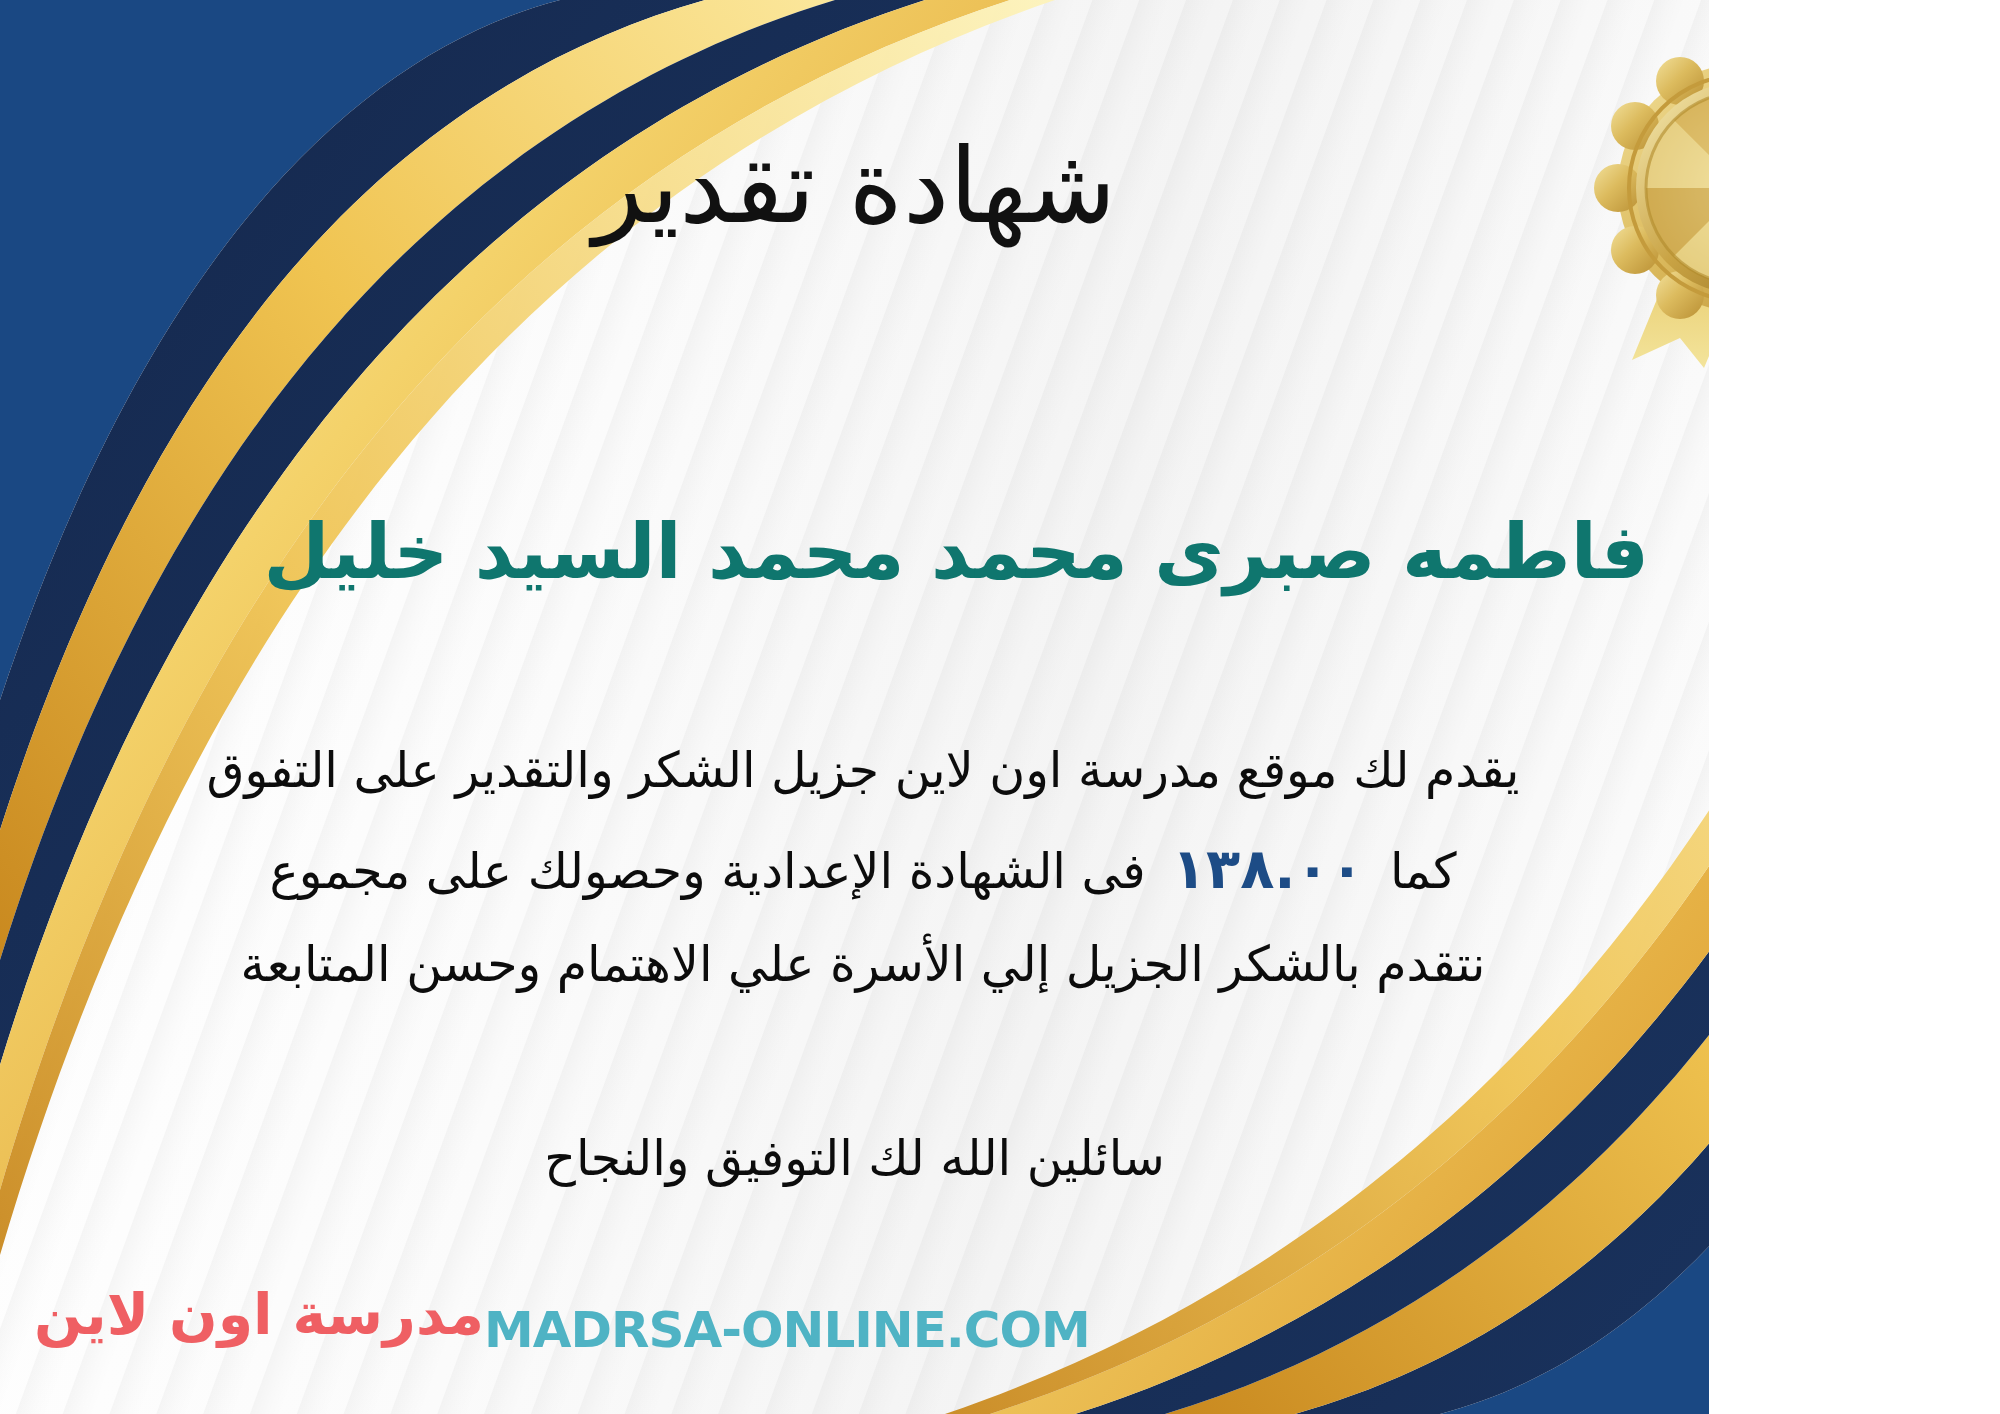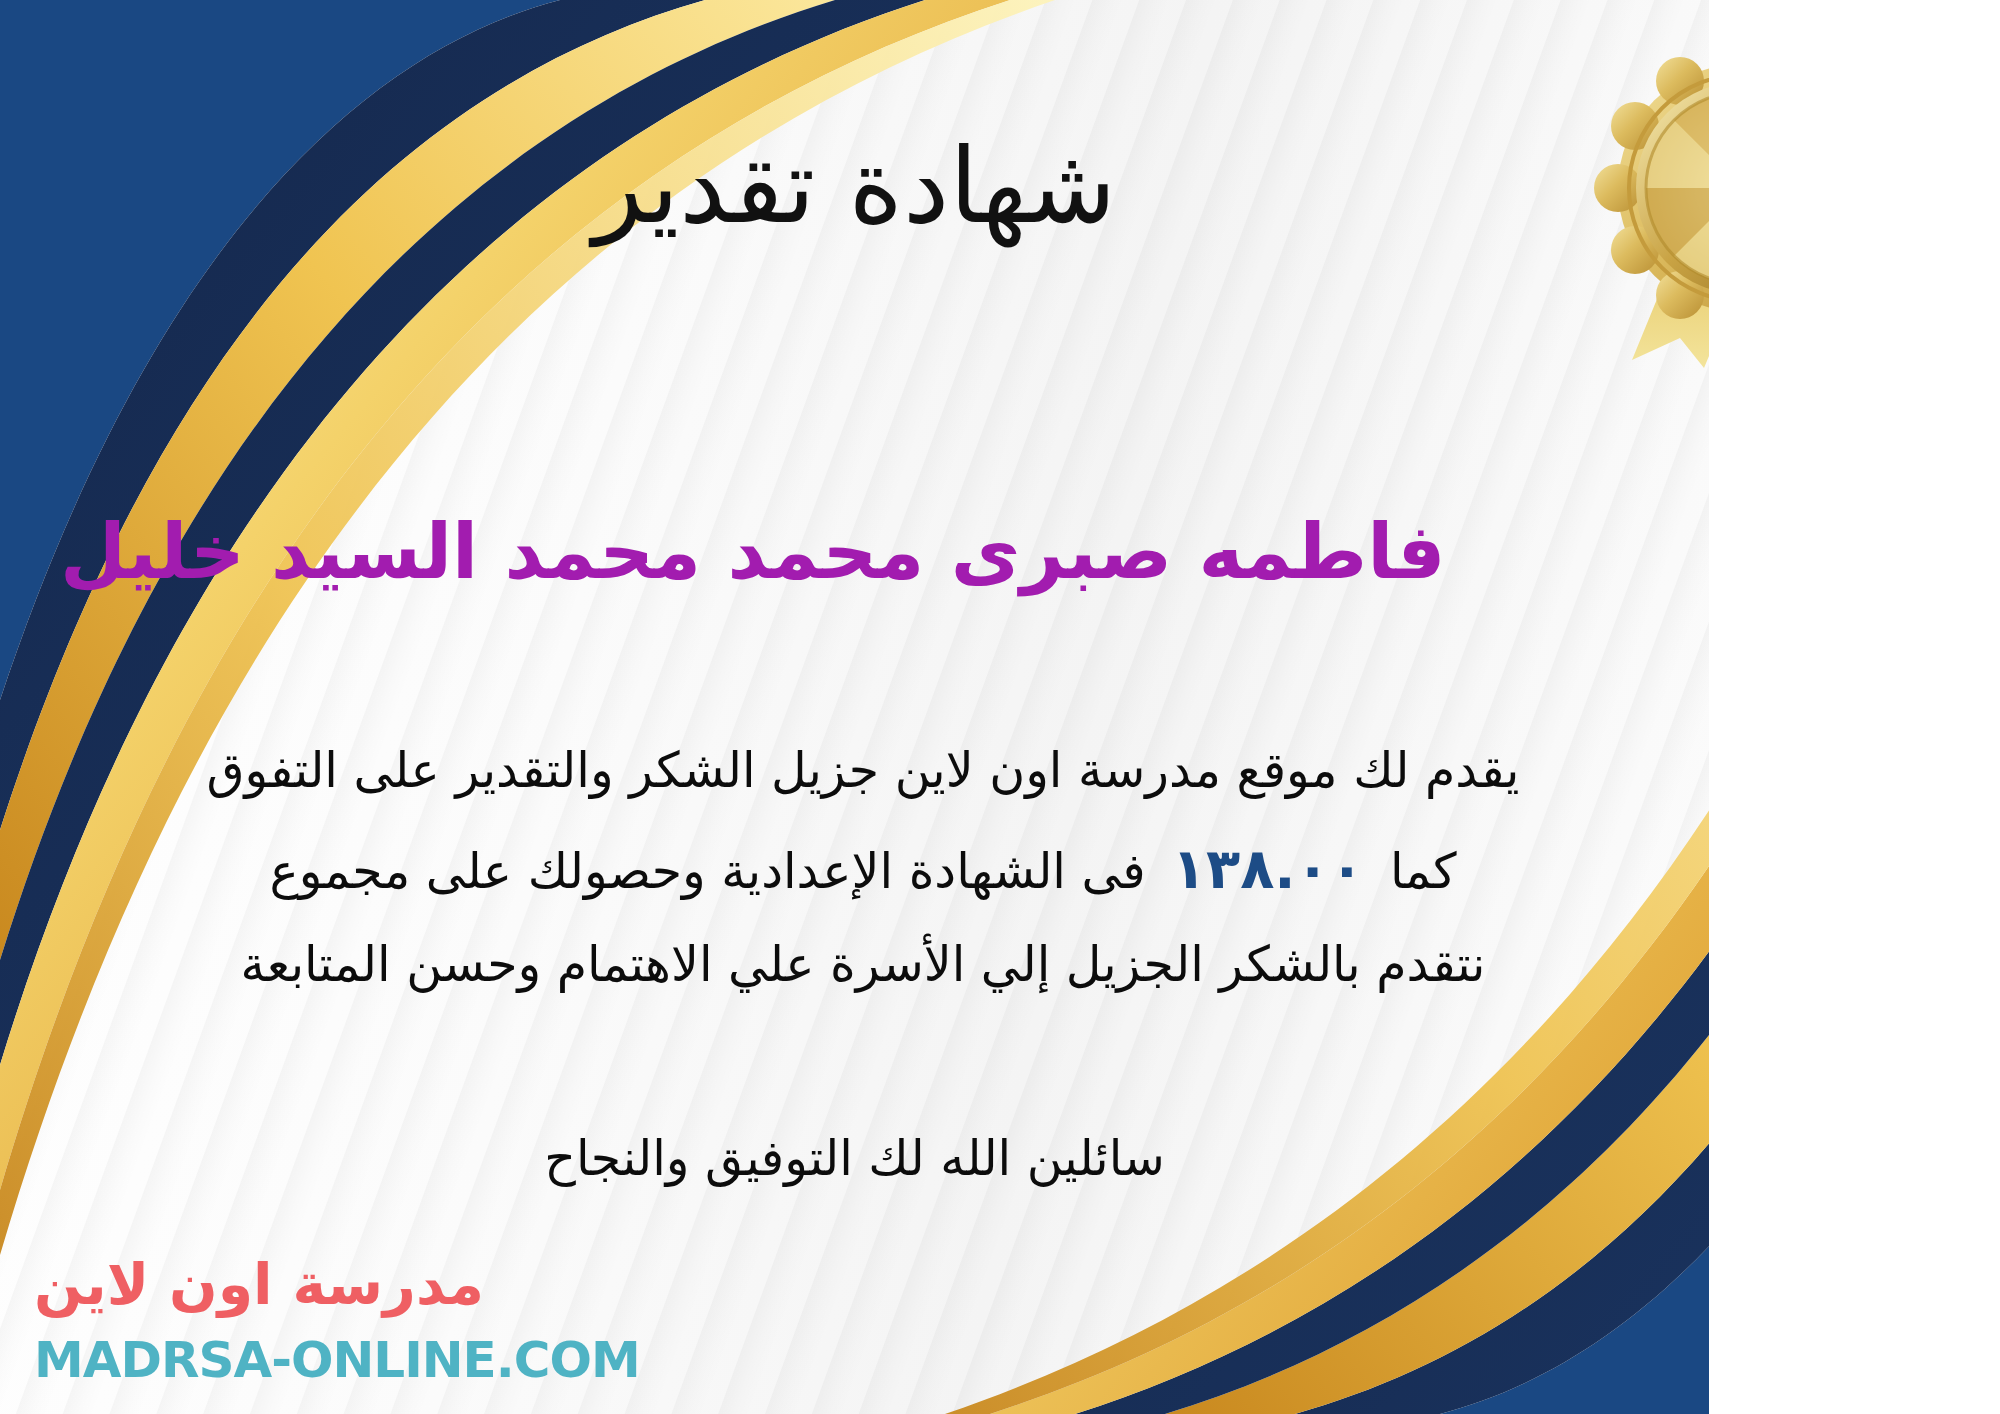--- a/index.html
+++ b/index.html
@@ -45,25 +45,25 @@
     font-size:104px;
     line-height:1.05;
     font-weight:400;
     color:#111111;
     letter-spacing:1px;
   }
 
   .student-name{
     position:absolute;
     top:508px;left:60px;right:60px;
-    text-align:left;
+    text-align:right;
     direction:rtl;
     font-size:76px;
     font-weight:bold;
-    color:#a21caf;
+    color:#0f766e;
     line-height:1.15;
     white-space:nowrap;
   }
 
   .body-block{
     position:absolute;
     top:726px;left:55px;right:38px;
     direction:rtl;
     text-align:center;
     color:#0c0c0c;
@@ -91,21 +91,21 @@
   }
 
   
   .logo{
     position:absolute;
     left:28px;top:1246px;
     width:560px;height:150px;
     display:flex;align-items:center;
   }
   .logo-text{
-    display:flex;flex-direction:column;
+    display:flex;flex-direction:row;
     align-items:flex-start;
     justify-content:center;
     order:2;
   }
   .logo-ar{
     direction:rtl;
     color:#ef5f63;
     font-size:57px;
     font-weight:bold;
     line-height:1.05;

